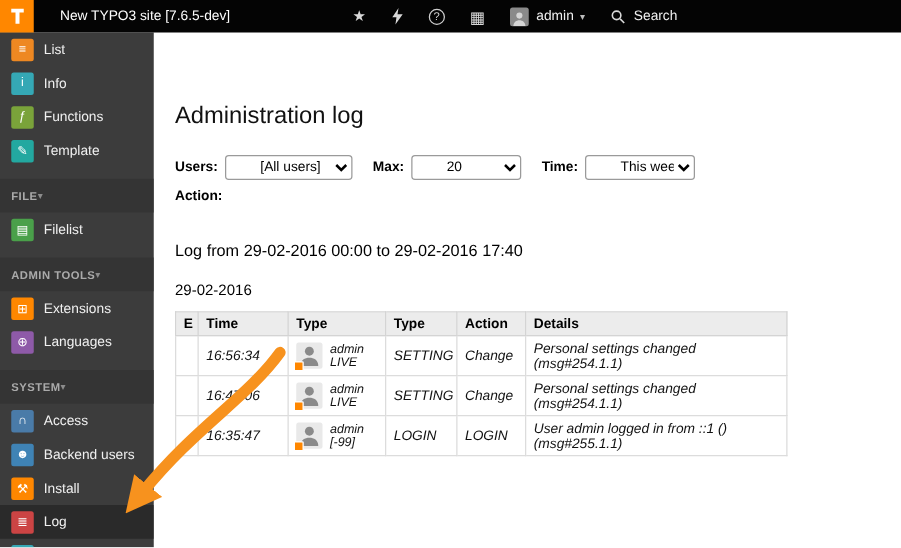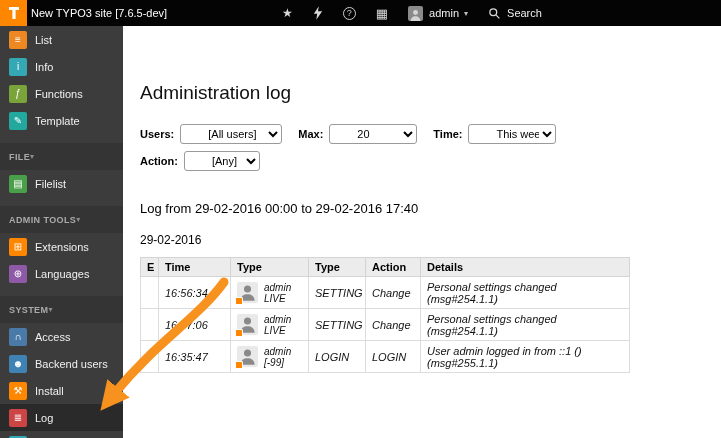--- a/index.html
+++ b/index.html
@@ -2,21 +2,21 @@
 <html><head>
 <meta charset="utf-8">
 <style>
   * { margin:0; padding:0; box-sizing:border-box; }
   body { font-family:"Liberation Sans", sans-serif; background:#fff; }
   .screen { position:relative; width:721px; height:438px; overflow:hidden; background:#fff; }
 
   
   .topbar { position:absolute; top:0; left:0; right:0; height:26px; background:#040404; display:flex; align-items:center; z-index:20; }
   .logo { width:27px; height:26px; background:#ff8700; display:flex; align-items:center; justify-content:center; cursor:pointer; flex:0 0 auto; }
-  .site-title { color:#fff; font-size:11px; margin-left:4px; white-space:nowrap; }
+  .site-title { color:#fff; font-size:11px; margin-left:21px; white-space:nowrap; }
   .tools { position:absolute; left:272px; top:0; height:26px; display:flex; align-items:stretch; }
   .tb { display:flex; align-items:center; justify-content:center; padding:0 10px; color:#d8d8d8; cursor:pointer; }
   .tb-star { font-size:12px; line-height:1; }
   .tb-grid { font-size:13px; line-height:1; }
   .help-circle { width:13px; height:13px; border:1px solid #cfcfcf; border-radius:50%; font-size:9px; display:flex; align-items:center; justify-content:center; color:#cfcfcf; }
   .avatar16 { width:15px; height:15px; background:#8a8a8a; border-radius:2px; overflow:hidden; display:flex; align-items:flex-end; justify-content:center; margin-right:6px; }
   .user-name { font-size:11px; color:#f0f0f0; }
   .chev { font-size:8px; color:#bdbdbd; margin-left:5px; }
   .search-label { font-size:11px; color:#f0f0f0; margin-left:6px; }
 
@@ -190,23 +190,20 @@
         <span class="flabel">Time:</span>
         <select class="w-time">
           <option>This week</option>
         </select>
       </div>
     </div>
 
     <div class="filter-row">
       <div class="fg">
         <span class="flabel">Action:</span>
-        <select class="w-action">
-          <option>[Any]</option>
-        </select>
       </div>
     </div>
 
     <div class="log-heading">Log from 29-02-2016 00:00 to 29-02-2016 17:40</div>
     <div class="date-heading">29-02-2016</div>
 
     <table class="log">
       <thead>
         <tr>
           <th class="col-e">E</th>

